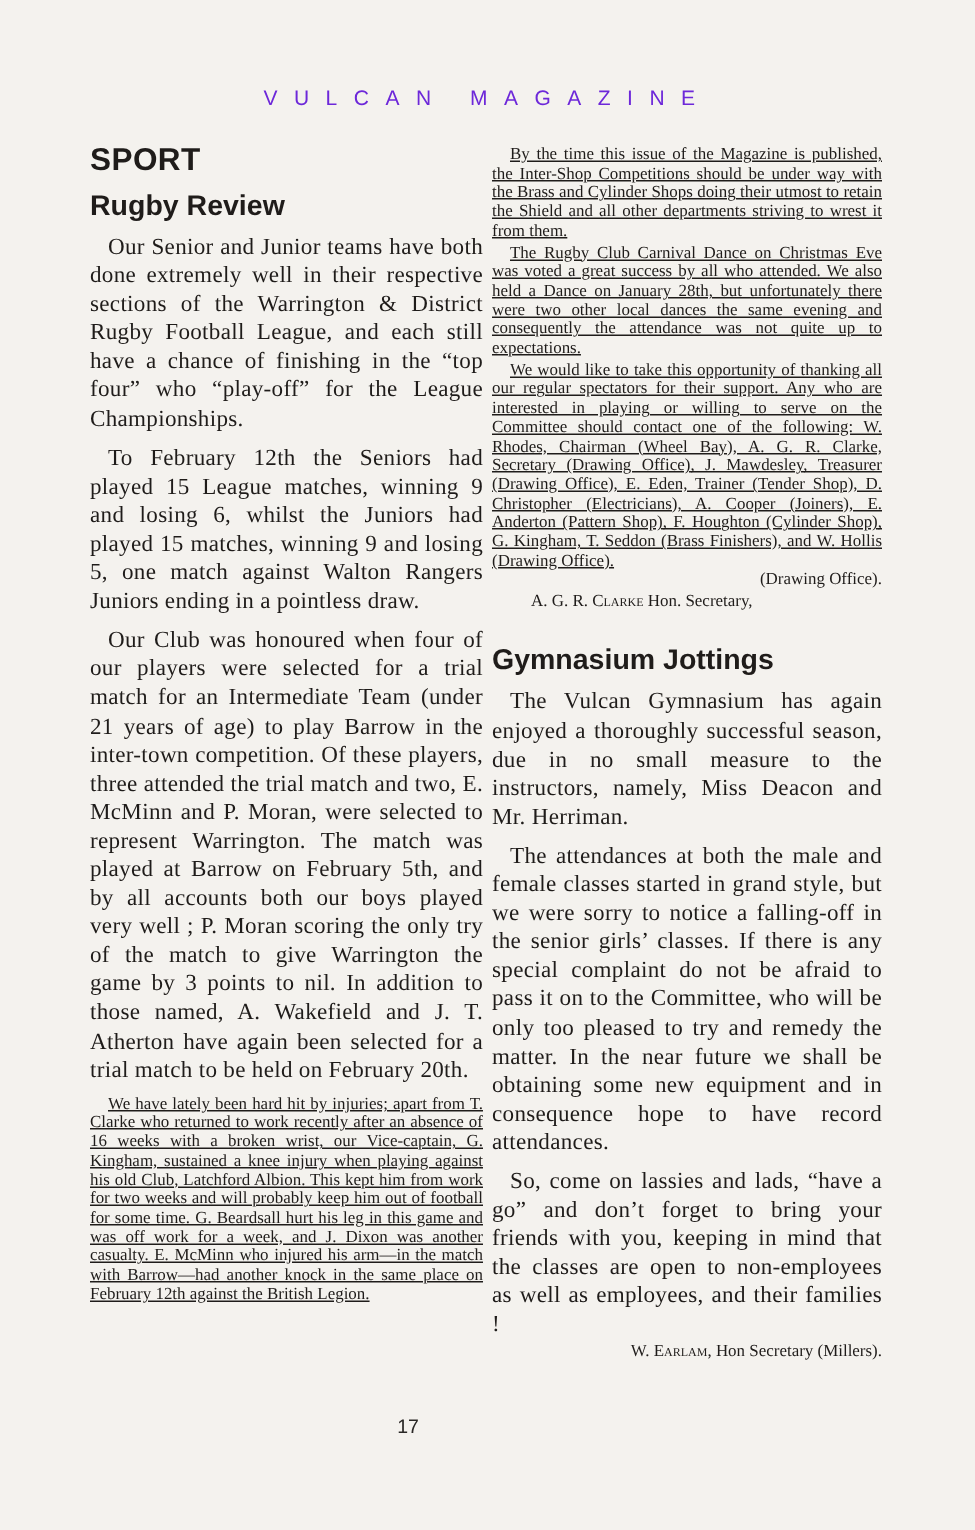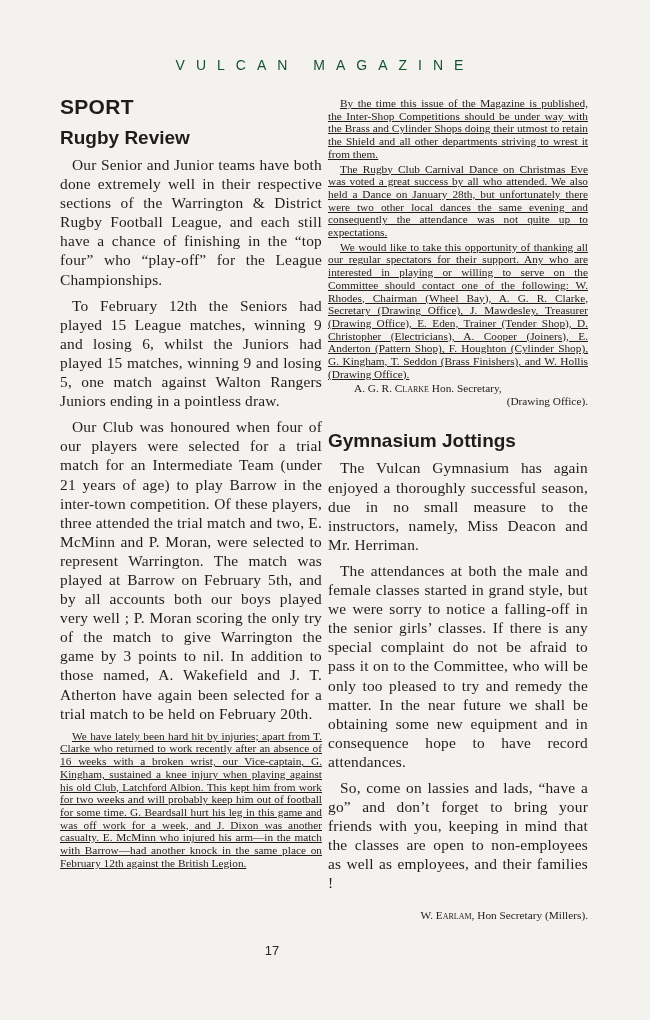--- a/index.html
+++ b/index.html
@@ -6,21 +6,21 @@
   body {
     width:650px; height:1020px; overflow:hidden;
     background:#f4f2ee;
     font-family:"Liberation Serif","DejaVu Serif",serif;
     color:#1f1c1a;
     position:relative;
   }
   .masthead {
     position:absolute; left:0; width:650px; top:57px;
     text-align:center; font-family:"Liberation Sans",sans-serif;
-    font-size:14px; letter-spacing:11px; color:#14532d;
+    font-size:14px; letter-spacing:11px; color:#6d28d9;
   }
   .col-left { position:absolute; left:60px; top:95px; width:262px; }
   .col-right { position:absolute; left:328px; top:97px; width:260px; }
   .h-sport { font-family:"Liberation Sans","DejaVu Sans",sans-serif; font-weight:bold; font-size:21px; margin:0 0 8px 0; letter-spacing:0.3px; }
   .h-sub { font-family:"Liberation Sans","DejaVu Sans",sans-serif; font-weight:bold; font-size:19px; margin:0 0 6px 0; }
   p { margin:0; text-align:justify; text-indent:12px; }
   .big { font-size:15.4px; line-height:19.1px; letter-spacing:0.2px; }
   .big + .big { margin-top:7px; }
   .small { font-size:11.3px; line-height:12.7px;text-decoration:underline; }
   .small + .small { margin-top:2px; }
@@ -41,31 +41,31 @@
   <p class="big">Our Senior and Junior teams have both done extremely well in their respective sections of the Warrington &amp; District Rugby Football League, and each still have a chance of finishing in the “top four” who “play-off” for the League Championships.</p>
   <p class="big">To February 12th the Seniors had played 15 League matches, winning 9 and losing 6, whilst the Juniors had played 15 matches, winning 9 and losing 5, one match against Walton Rangers Juniors ending in a pointless draw.</p>
   <p class="big">Our Club was honoured when four of our players were selected for a trial match for an Intermediate Team (under 21 years of age) to play Barrow in the inter-town competition.  Of these players, three attended the trial match and two, E. McMinn and P. Moran, were selected to represent Warrington. The match was played at Barrow on February 5th, and by all accounts both our boys played very well ; P. Moran scoring the only try of the match to give Warrington the game by 3 points to nil.  In addition to those named, A. Wakefield and J. T. Atherton have again been selected for a trial match to be held on February 20th.</p>
   <p class="small" style="margin-top:7px">We have lately been hard hit by injuries; apart from T. Clarke who returned to work recently after an absence of 16 weeks with a broken wrist, our Vice-captain, G. Kingham, sustained a knee injury when playing against his old Club, Latchford Albion. This kept him from work for two weeks and will probably keep him out of football for some time.  G. Beardsall hurt his leg in this game and was off work for a week, and J. Dixon was another casualty. E. McMinn who injured his arm—in the match with Barrow—had another knock in the same place on February 12th against the British Legion.</p>
 </div>
 
 <div class="col-right">
   <p class="small">By the time this issue of the Magazine is published, the Inter-Shop Competitions should be under way with the Brass and Cylinder Shops doing their utmost to retain the Shield and all other departments striving to wrest it from them.</p>
   <p class="small">The Rugby Club Carnival Dance on Christmas Eve was voted a great success by all who attended.  We also held a Dance on January 28th, but unfortunately there were two other local dances the same evening and consequently the attendance was not quite up to expectations.</p>
   <p class="small">We would like to take this opportunity of thanking all our regular spectators for their support.  Any who are interested in playing or willing to serve on the Committee should contact one of the following: W. Rhodes, Chairman (Wheel Bay), A. G. R. Clarke, Secretary (Drawing Office), J. Mawdesley, Treasurer (Drawing Office), E. Eden, Trainer (Tender Shop), D. Christopher (Electricians), A. Cooper (Joiners), E. Anderton (Pattern Shop), F. Houghton (Cylinder Shop), G. Kingham, T. Seddon (Brass Finishers), and W. Hollis (Drawing Office).</p>
+  <div class="sig">(Drawing Office).</div>
   <div class="sig sig1" style="margin-top:2px">
     <span>A. G. R.</span>
     <span class="sc">Clarke</span>
     <span>Hon. Secretary,</span>
   </div>
-  <div class="sig">(Drawing Office).</div>
 
   <h2 class="h-sub gym-title">Gymnasium Jottings</h2>
   <p class="big">The Vulcan Gymnasium has again enjoyed a thoroughly successful season, due in no small measure to the instructors, namely, Miss Deacon and Mr. Herriman.</p>
   <p class="big">The attendances at both the male and female classes started in grand style, but we were sorry to notice a falling-off in the senior girls’ classes. If there is any special complaint do not be afraid to pass it on to the Committee, who will be only too pleased to try and remedy the matter.  In the near future we shall be obtaining some new equipment and in consequence hope to have record attendances.</p>
   <p class="big">So, come on lassies and lads, “have a go” and don’t forget to bring your friends with you, keeping in mind that the classes are open to non-employees as well as employees, and their families !</p>
-  <div class="sig" style="margin-top:16px">
+  <div class="sig" style="margin-top:2px">
     <span>W.</span>
     <span class="sc">Earlam,</span>
     <span>Hon Secretary (Millers).</span>
   </div>
 </div>
 
 <div class="page-num">17</div>
 
 </body></html>

